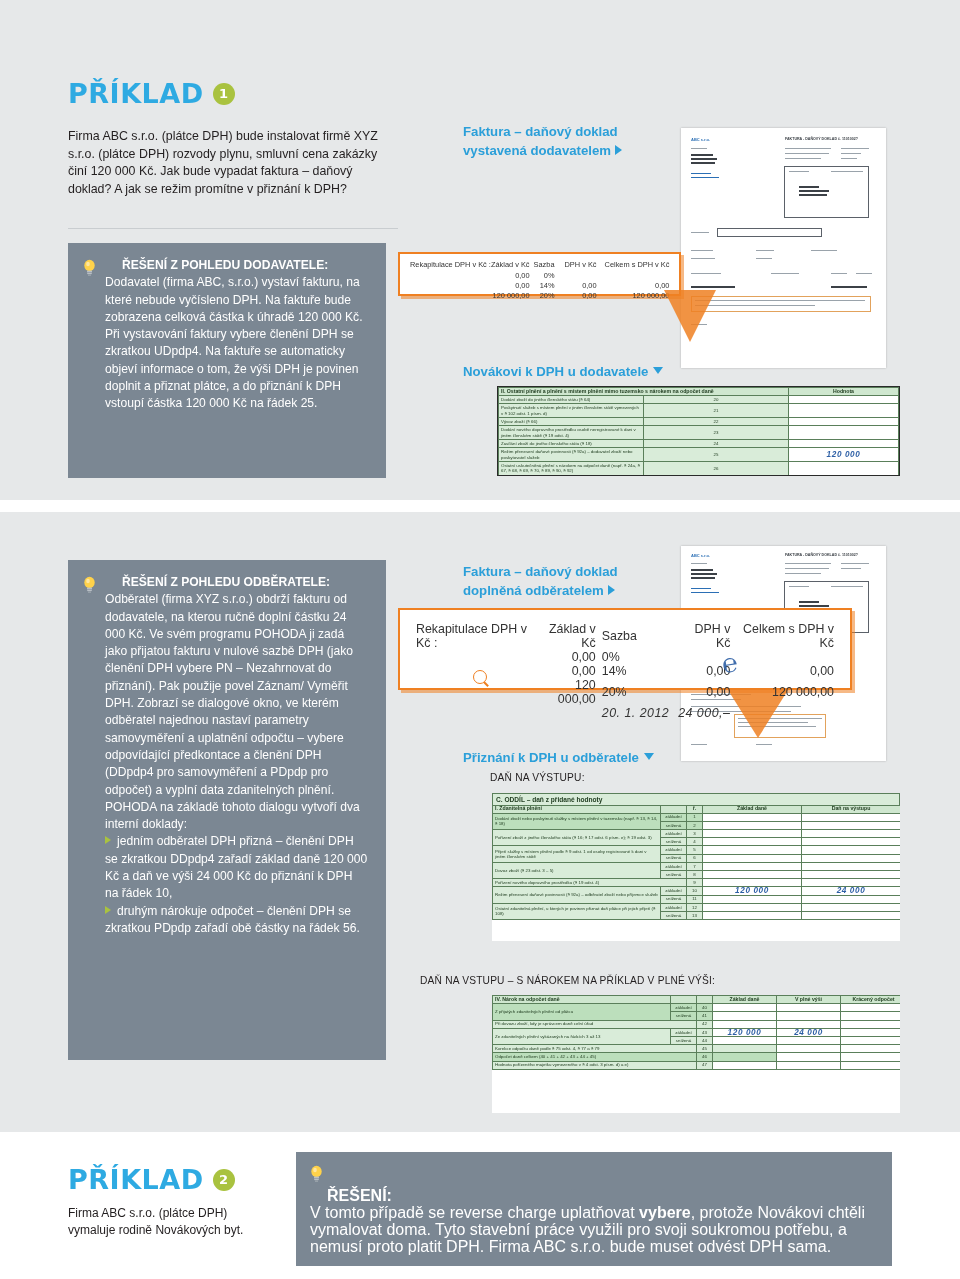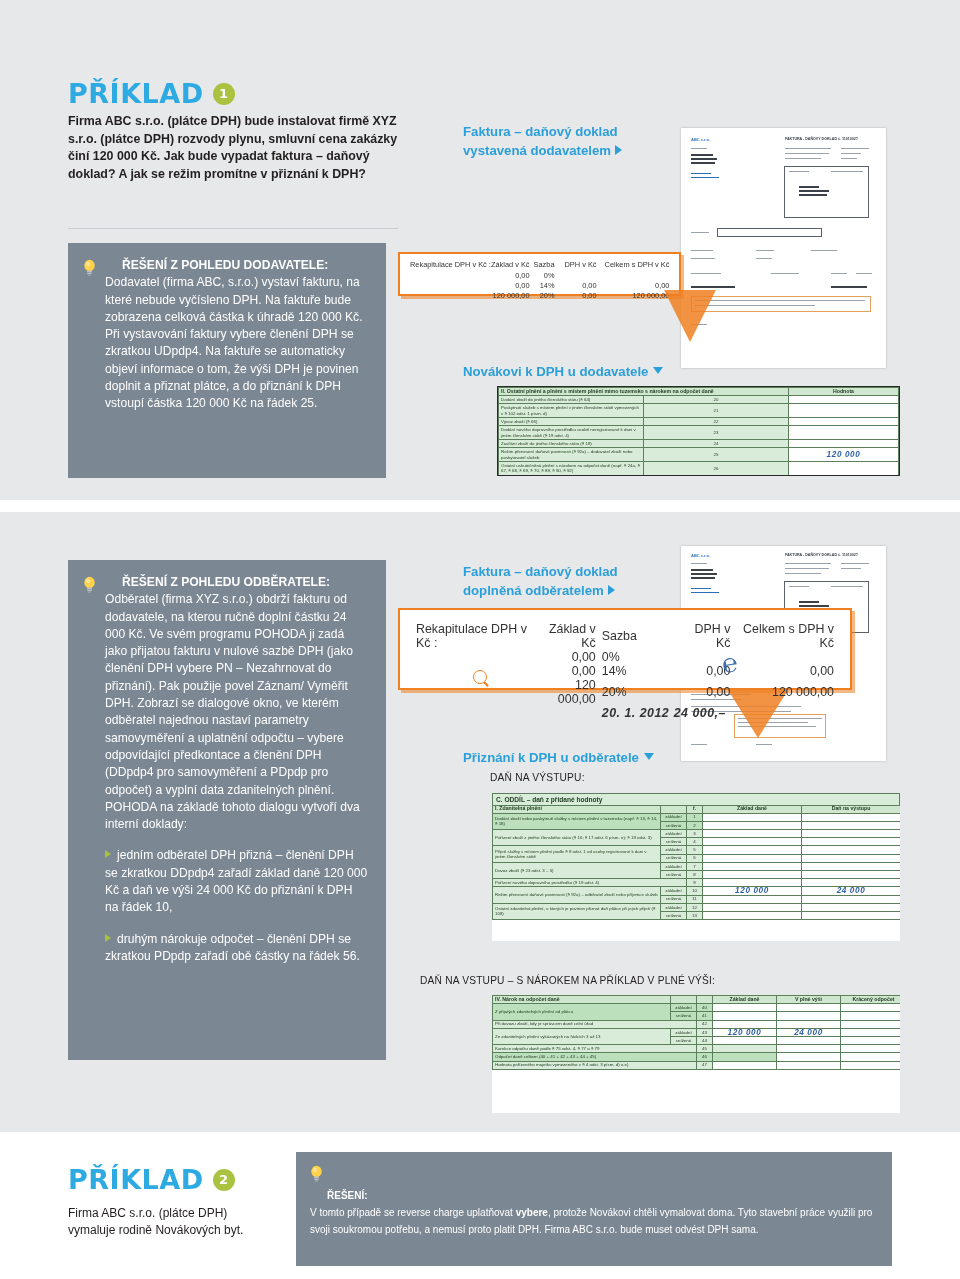--- a/index.html
+++ b/index.html
@@ -46,21 +46,21 @@
   .solbox {
     position: absolute;
     background: #7b8793;
     color: #ffffff;
     padding: 14px 18px 16px 15px;
   }
   .solbox .row { display: flex; gap: 8px; }
   .sol-bulb { flex: 0 0 14px; padding-top: 2px; }
   .sol-body { font-size: 12.1px; line-height: 17.3px; }
   .sol-title { font-weight: 700; display: block; padding-left: 17px; }
-  .bullet-item { display: block; margin-top: 14px; text-indent: 0; }
+  .bullet-item { display: block; text-indent: 0; }
   .tri {
     display: inline-block; width: 0; height: 0;
     border-left: 6px solid #a9c23f;
     border-top: 4px solid transparent;
     border-bottom: 4px solid transparent;
     margin-right: 6px; vertical-align: 1px;
   }
 
   
   .caption {
@@ -92,21 +92,21 @@
     width:6px; height:1.8px; background:#ef8022;
     transform: rotate(45deg); transform-origin: left center;
   }
   .reco-tbl { width: 100%; border-collapse: collapse; }
   .reco-tbl td { font-size: 7.4px; color:#333; padding:0 0 1px 0; white-space:nowrap;}
   .reco-tbl .num { text-align: right; font-variant-numeric: tabular-nums; }
   .reco-head td { padding-bottom: 2px; }
 
   .callout-big td { font-size: 12.4px; color:#333; }
   .callout-big .hd { font-size: 12.4px; }
-  .handwrite { font-style: italic; color:#2d5fa5; font-weight: 700; letter-spacing:.5px; }
+  .handwrite { font-style: italic; color:#2d5fa5; font-weight: 400; letter-spacing:.5px; }
 
   
   .form-wrap { position: absolute; background: #fff; }
   .form-tbl { border-collapse: collapse; width: 100%; background:#d9ecd9; table-layout: fixed;}
   .form-tbl td { border: .6px solid #5a7f5a; font-size: 4.4px; line-height: 5.6px; padding: .8px 2px; color:#1d3a1d; }
   .form-tbl td.white { background: #ffffff; }
   .form-tbl td.hdr { font-weight: 700; font-size: 5.2px; background:#cfe7cf; text-align:left;}
   .form-tbl td.ctr { text-align:center; }
   .form-tbl td.dark { background: #bcdfbc; }
   .form-tbl td.val { background:#fff; text-align:center; font-style: italic; font-weight:700; color:#2d5fa5; font-size:8.2px; letter-spacing:.6px;}
@@ -121,37 +121,37 @@
   .tbox { position:absolute; border:1px solid #5b6169; background:#fff;}
   .tbox.orange { border:1px solid #e2a25c; }
   .wedge { position:absolute; width:0;height:0; border-left: 34px solid transparent; border-right: 34px solid transparent; border-top: 30px solid #ef8022; opacity:.85;}
   .sig {
     position:absolute; color:#2d5fa5; font-family:"DejaVu Serif", serif;
     font-size:26px; transform: rotate(-8deg); opacity:.9;
   }
 
   
   .solbox2 { position:absolute; background:#7b8793; color:#fff; padding: 13px 18px 14px 14px; }
-  .solbox2 .sol-body { font-size: 10px; line-height: 17px; }
+  .solbox2 .sol-body { font-size: 16px; line-height: 17px; }
 </style>
 </head>
 <body>
 
 <div class="page">
 
   <div class="band" id="band-1"></div>
   <div class="band" id="band-2"></div>
   <div class="band" id="band-3"></div>
 
   <div class="example-head" style="left:68px; top:80px;">
     <span class="word">PŘÍKLAD</span>
     <span class="num">1</span>
   </div>
 
-  <p class="intro-text" style="left:68px; top:113px; width:330px;font-weight:bold;">Firma ABC s.r.o. (plátce DPH) bude instalovat firmě XYZ s.r.o. (plátce DPH) rozvody plynu, smluvní cena zakázky činí 120 000 Kč. Jak bude vypadat faktura – daňový doklad? A jak se režim promítne v přiznání k DPH?</p>
+  <p class="intro-text" style="left:68px; top:128px; width:330px;">Firma ABC s.r.o. (plátce DPH) bude instalovat firmě XYZ s.r.o. (plátce DPH) rozvody plynu, smluvní cena zakázky činí 120 000 Kč. Jak bude vypadat faktura – daňový doklad? A jak se režim promítne v přiznání k DPH?</p>
 
   <div style="position:absolute; left:68px; top:228px; width:330px; height:1px; background:#c9cdd0;"></div>
 
   <div class="solbox" style="left:68px; top:243px; width:318px; height:235px;">
     <div class="row">
       <span class="sol-bulb">
         <svg width="13" height="18" viewBox="0 0 13 18" aria-hidden="true">
           <ellipse cx="6.5" cy="6.5" rx="5.2" ry="5.8" fill="#ffd24a"></ellipse>
           <ellipse cx="5" cy="5" rx="1.8" ry="2.3" fill="#ffe7a0"></ellipse>
           <rect x="4" y="11.6" width="5" height="1.6" fill="#b9bfc5"></rect>
@@ -394,21 +394,21 @@
         <td></td>
         <td style="text-align:right;">120 000,00</td>
         <td style="padding-left:6px;">20%</td>
         <td style="text-align:right;">0,00</td>
         <td style="text-align:right;">120 000,00</td>
       </tr>
       <tr>
         <td></td>
             <td></td>
         <td class="handwrite" style="padding-left:6px;white-space:nowrap;">20. 1. 2012</td>
-        <td class="handwrite" style="text-align:center;white-space:nowrap;">24 000,–</td>
+        <td class="handwrite" style="text-align:right;white-space:nowrap;">24 000,–</td>
         <td></td>
       </tr>
     </tbody>
       </table>
     <span class="magnifier" style="left:73px; top:60px;"></span>
     <span class="sig" style="left:322px; top:38px;">℮</span>
   </div>
 
   <div class="caption" style="left:463px; top:748px;">
     <span>Přiznání k DPH u odběratele</span><span class="arrow-d"></span>

